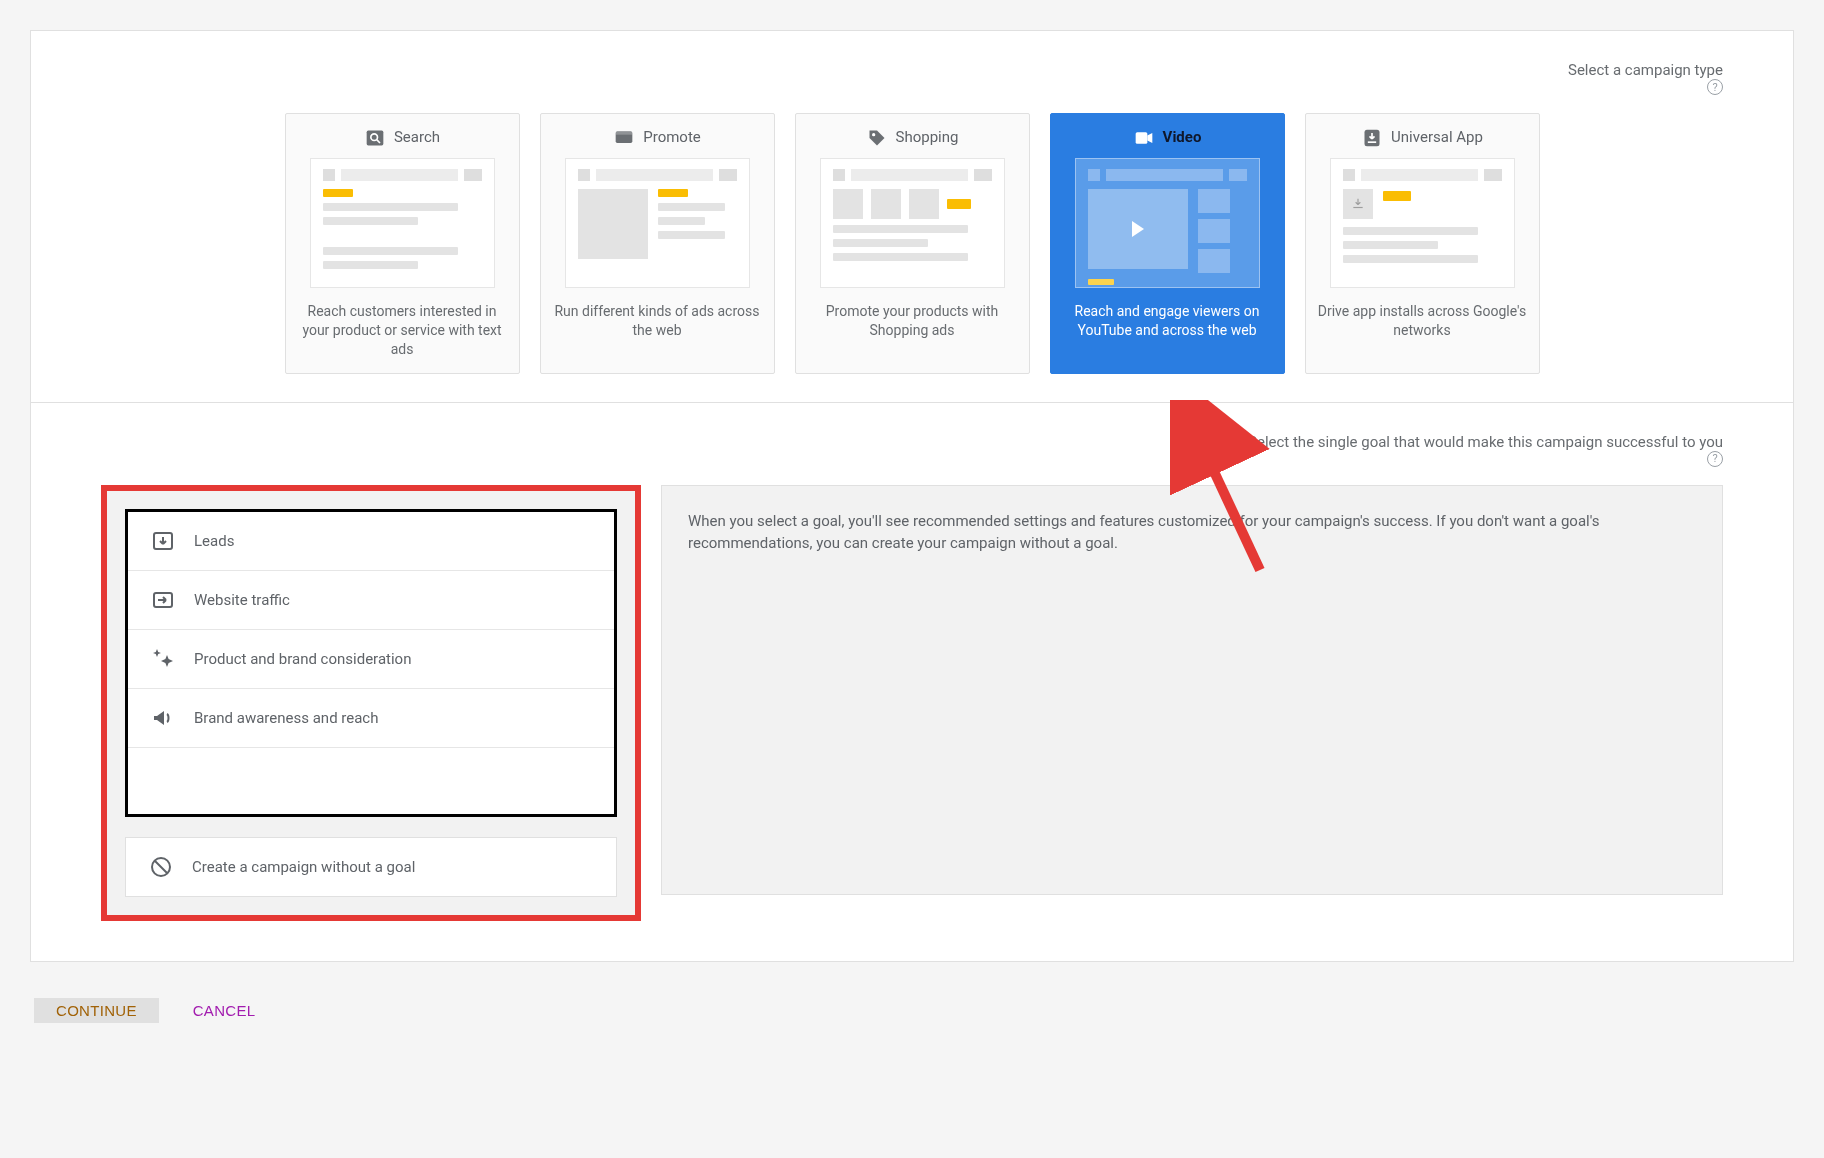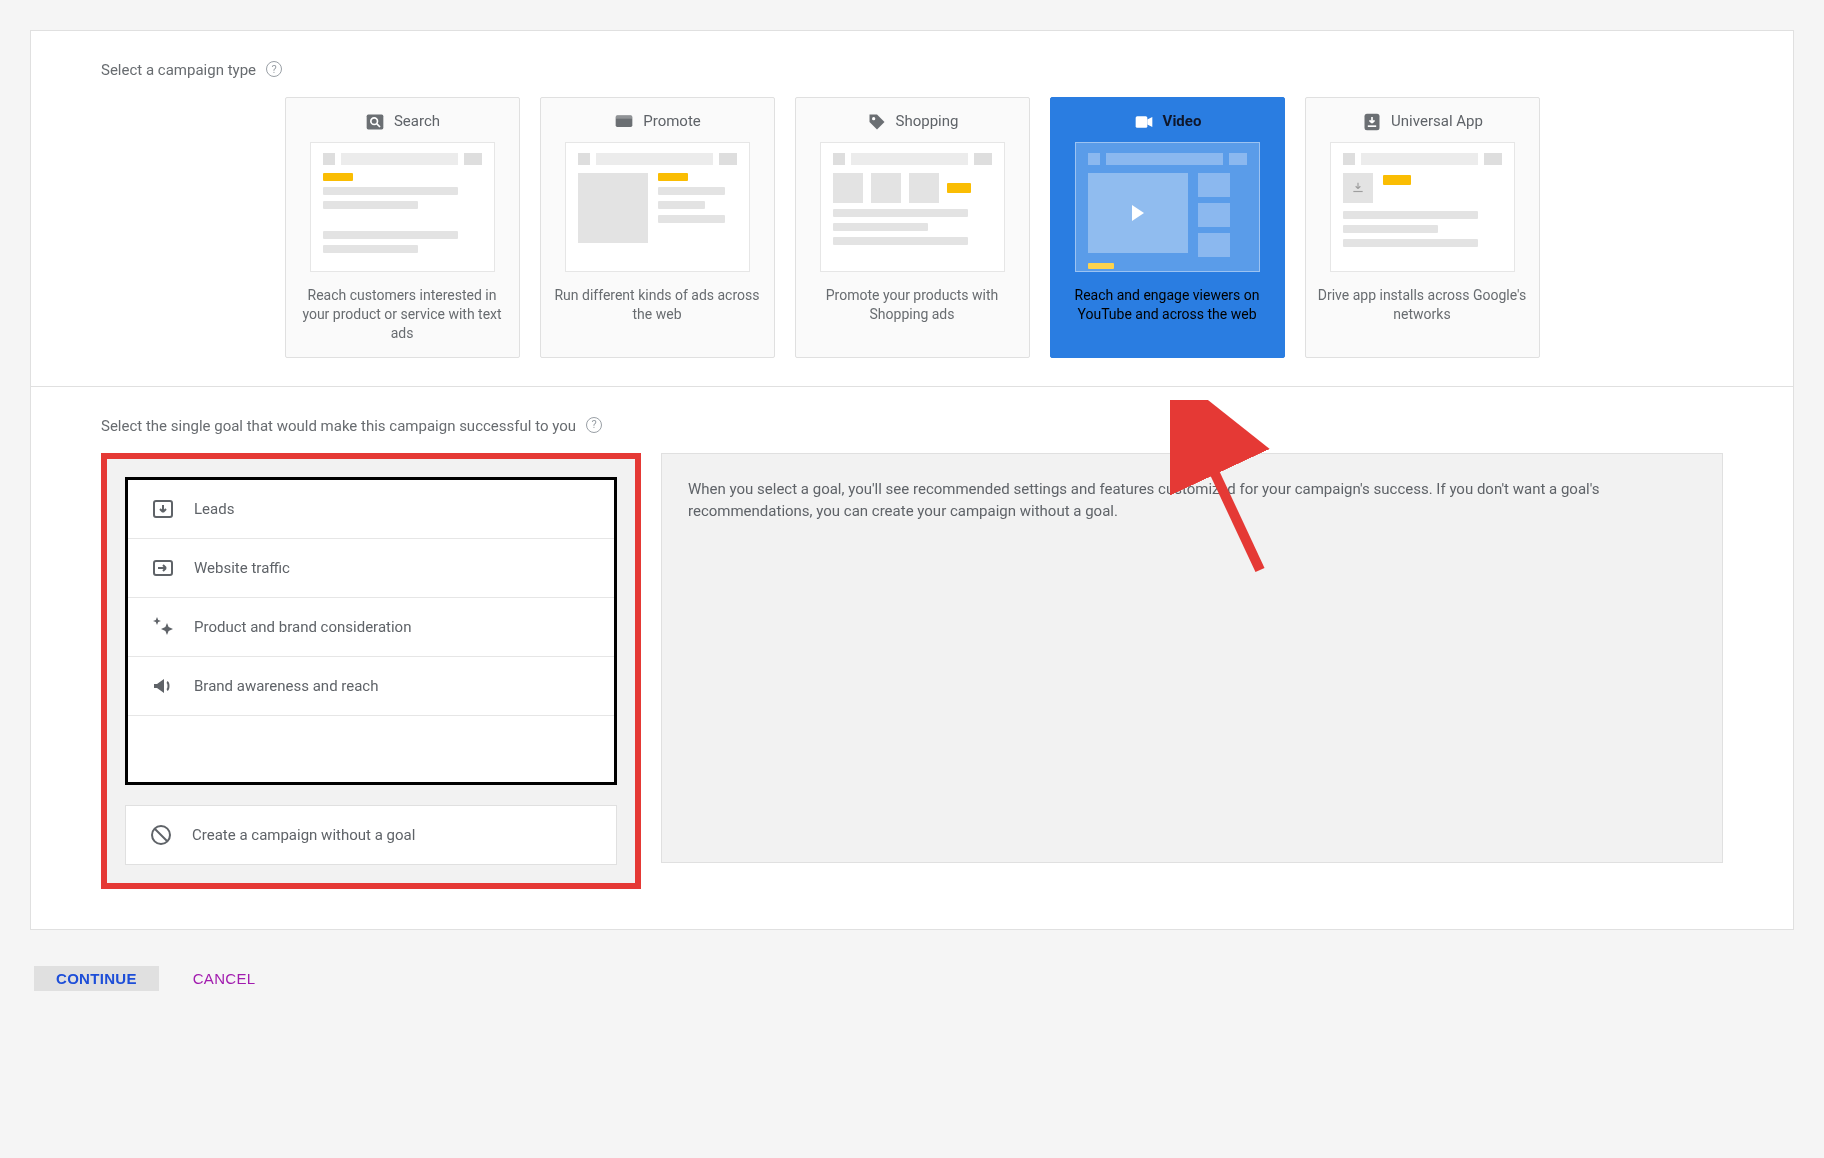--- a/index.html
+++ b/index.html
@@ -5,21 +5,21 @@
   * { box-sizing: border-box; }
   html, body { margin:0; padding:0; }
   body {
     font-family: Roboto, Arial, sans-serif;
     background:#f5f5f5;
     color:#5f6368;
     font-size:14px;
   }
   .page { width:1824px; min-height:1158px; padding:30px; }
   .panel { background:#fff; border:1px solid #e0e0e0; padding:30px 0 40px; }
-  .section-label { display:flex; align-items:flex-start; padding:0 70px 18px; font-size:15px; color:#686c70; }
+  .section-label { display:flex; align-items:flex-end; padding:0 70px 18px; font-size:15px; color:#686c70;flex-direction:column; }
   .help { width:16px; height:16px; border:1px solid #9aa0a6; border-radius:50%; display:inline-flex; align-items:center; justify-content:center; margin-left:10px; font-size:11px; color:#9aa0a6;}
   .cards-row { display:flex; gap:20px; justify-content:center; padding:0 70px 18px; }
   .card {
     width:235px; border:1px solid #e0e0e0; background:#fafafa; border-radius:2px;
     display:flex; flex-direction:column; align-items:center;
   }
   .card.selected { background:#2a7de1; border-color:#2a7de1; color:#fff; }
   .card-header { display:flex; align-items:flex-start; justify-content:center; gap:8px; padding:14px 0 10px; width:100%; }
   .card-header .title { font-size:15px; }
   .card.selected .title { color:#0f172a;font-weight:bold; }
@@ -45,40 +45,40 @@
   .boxrow { display:flex; gap:8px; }
   .box-sm { width:30px; height:30px; background:#e3e3e3; }
   .play-big { position:relative; width:100px; height:80px; background:#bfbfbf; display:flex; align-items:center; justify-content:center;}
   .card.selected .play-big { background:#90bcef; }
   .tri { width:0; height:0; border-left:12px solid #fff; border-top:8px solid transparent; border-bottom:8px solid transparent;}
   .side-col { display:flex; flex-direction:column; gap:6px;}
   .side-box { width:32px; height:24px; background:#e3e3e3;}
   .card.selected .side-box { background:#8bb8ef;}
   .dl-box { width:30px; height:30px; background:#e3e3e3; display:flex; align-items:center; justify-content:center;}
   .card-desc { text-align:center; padding:0 12px 14px; font-size:14px; line-height:1.35; color:#686c70; }
-  .card.selected .card-desc { color:#000000; }
+  .card.selected .card-desc { color:#ffffff; }
 
   .divider { height:1px; background:#e0e0e0; margin:10px 0 30px; }
 
   .lower { display:flex; padding:0 70px; }
   .goal-box-highlight {
     width:540px; padding:18px; border:6px solid #e53935; background:#f2f2f2;
   }
   .goal-list { background:#fff; border:3px solid #000000; margin-bottom:20px; }
   .goal-item { display:flex; align-items:center; gap:18px; padding:16px 22px; border-bottom:1px solid #e6e6e6; font-size:15px; color:#5f6368;}
   .goal-item.blank { height:66px; border-bottom:none;}
   .goal-single { background:#fff; border:1px solid #e0e0e0; }
   .goal-icon { width:26px; height:26px; display:flex; align-items:center; justify-content:center; }
   .goal-explain-box {
     flex:1; margin-left:20px; border:1px solid #e0e0e0; background:#f2f2f2;
     padding:24px 26px; font-size:15px; line-height:1.5; color:#5f6368; height:410px;
   }
 
   .footer-row { display:flex; align-items:center; gap:28px; padding:26px 4px 0; }
-  .btn-continue { background:#e0e0e0; color:#1d4ed8; padding:4px 22px; font-size:15px; letter-spacing:.3px; border:none;font-weight:bold; }
+  .btn-continue { background:#e0e0e0; color:#a16207; padding:4px 22px; font-size:15px; letter-spacing:.3px; border:none; }
   .btn-cancel { background:transparent; border:none; color:#a21caf; font-size:15px; letter-spacing:.3px; padding:14px 6px;}
   svg { display:block; }
 
   
   .arrow-anno { position:absolute; pointer-events:none; }
   .page-wrap { position:relative; }
 </style>
 </head>
 <body>
 

